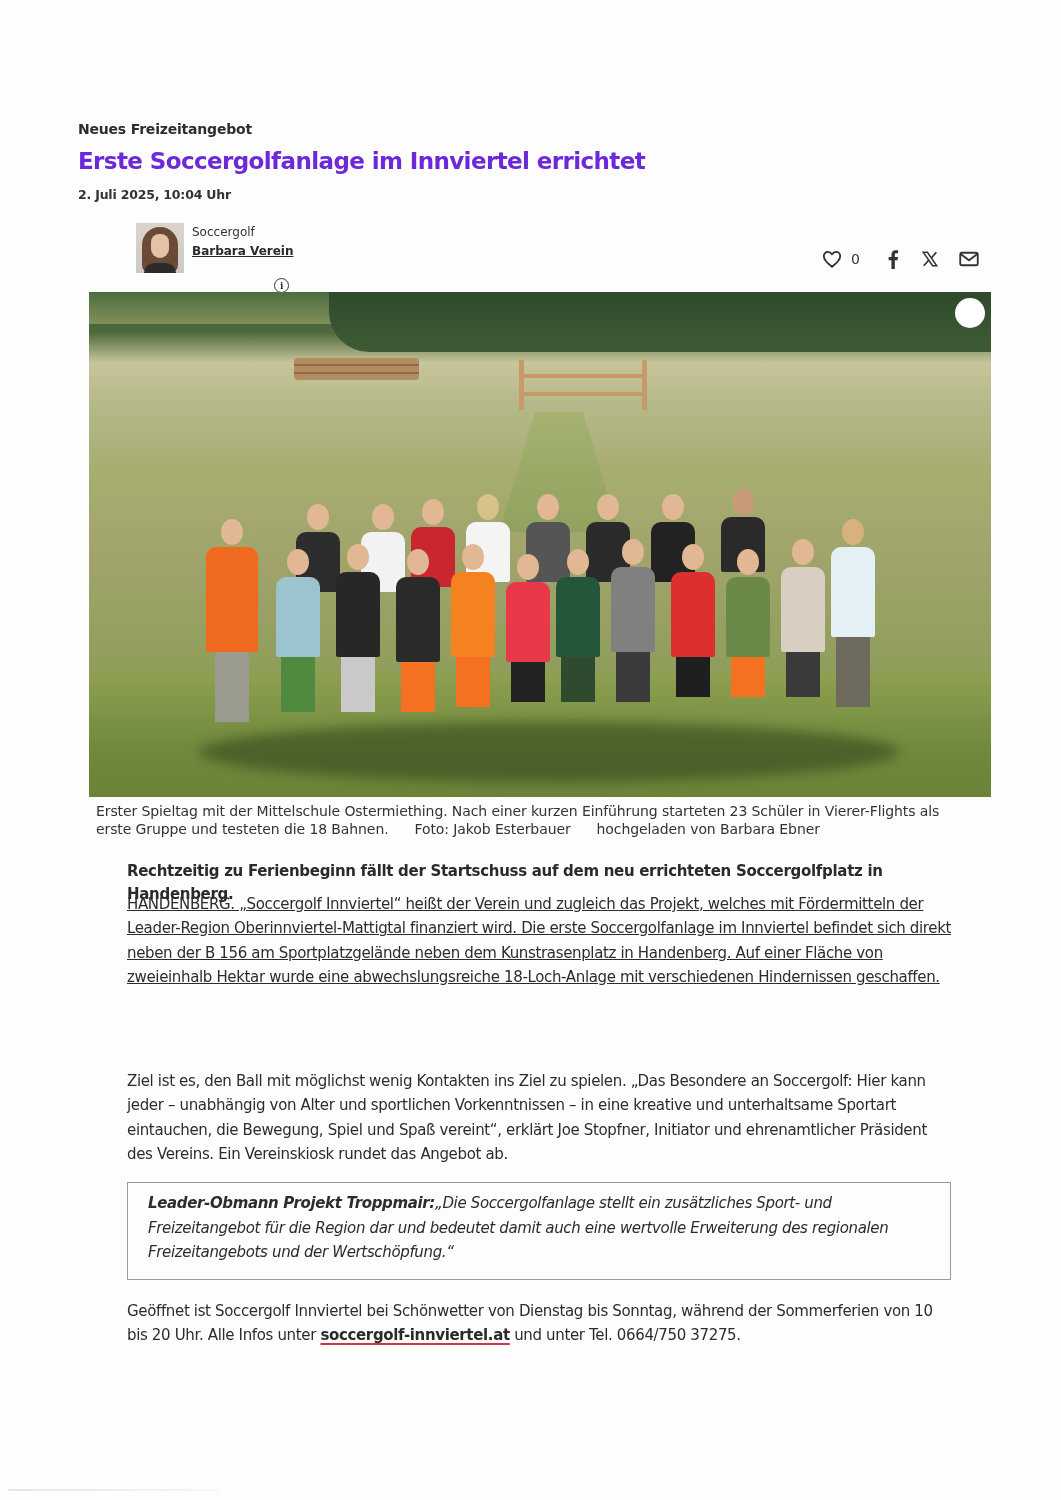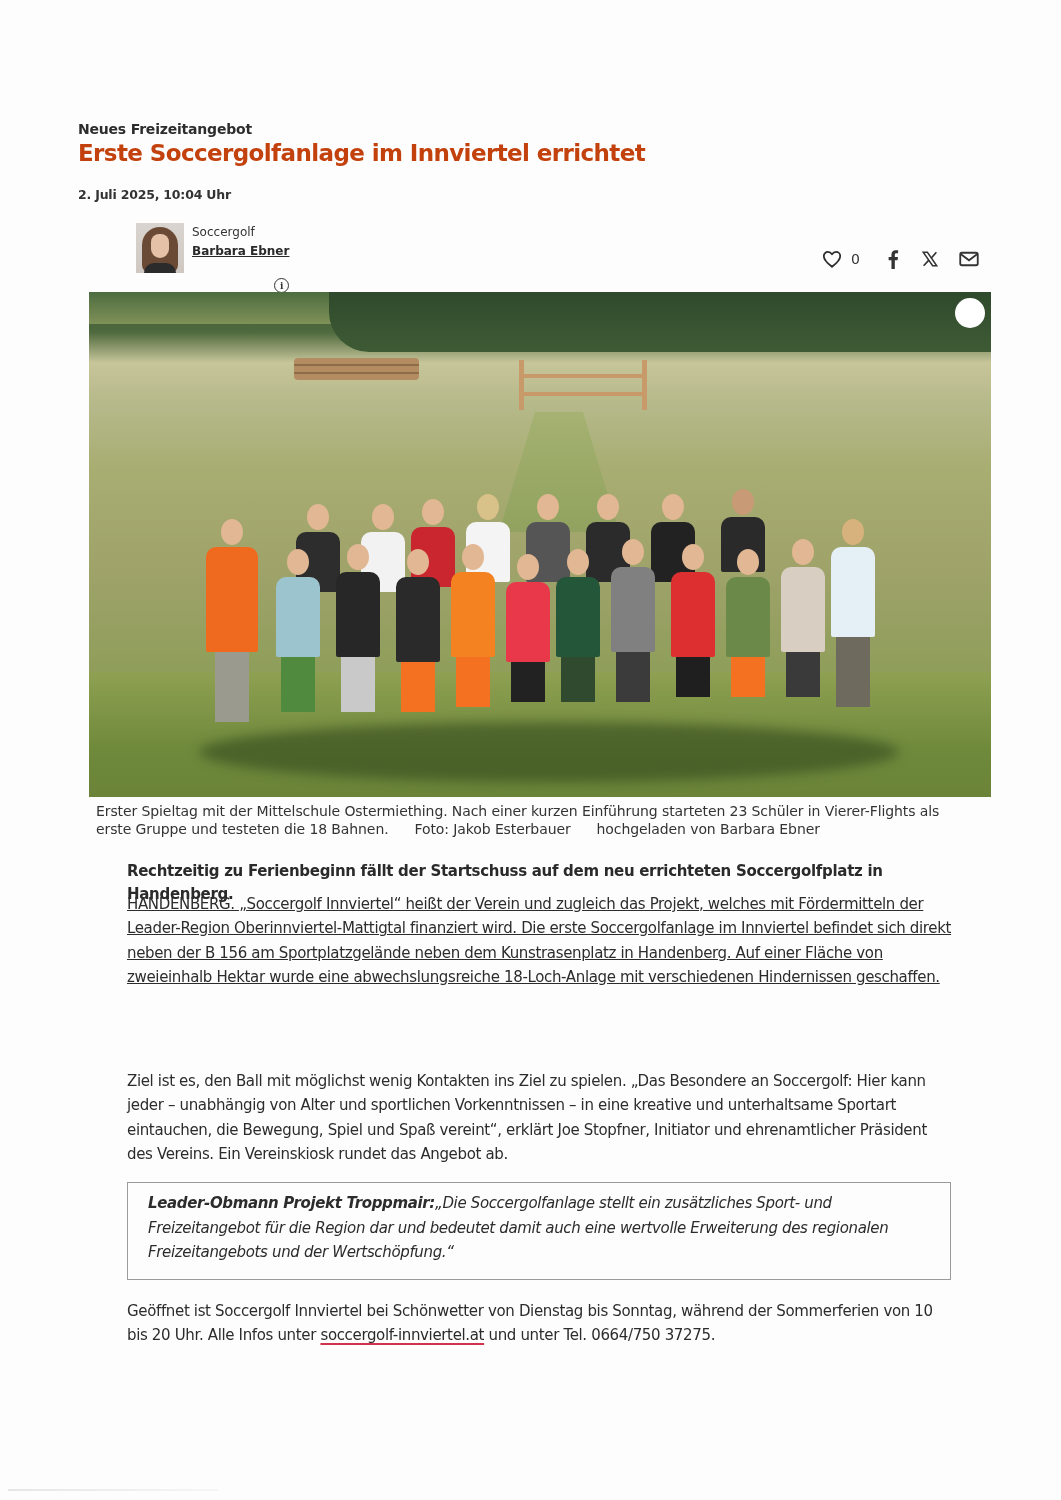--- a/index.html
+++ b/index.html
@@ -2,21 +2,21 @@
 <html><head>
 <meta charset="utf-8">
 <style>
   html, body { margin: 0; padding: 0; }
   body {
     width: 1061px; height: 1500px; background: #fdfdfd;
     font-family: "DejaVu Sans", sans-serif; color: #2a2a2a;
     position: relative; overflow: hidden;
   }
   .kicker { position: absolute; left: 78px; top: 121px; font-size: 14px; font-weight: bold; color: #2d2d2d; letter-spacing: -0.2px; }
-  .title { position: absolute; left: 78px; top: 140px; font-size: 23px; font-weight: bold; color: #c2410c; letter-spacing: -0.6px; margin: 0; }
+  .title { position: absolute; left: 78px; top: 148px; font-size: 23px; font-weight: bold; color: #6d28d9; letter-spacing: -0.6px; margin: 0; }
   .date { position: absolute; left: 78px; top: 187px; font-size: 12.5px; font-weight: bold; color: #333; letter-spacing: -0.2px; }
 
   .author { position: absolute; left: 136px; top: 223px; display: flex; align-items: flex-start; }
   .avatar { width: 48px; height: 50px; background: linear-gradient(180deg, #d9d4cf 0%, #cfc8c2 100%); position: relative; overflow: hidden; }
   .avatar .hair { position: absolute; left: 6px; top: 4px; width: 36px; height: 46px; border-radius: 18px 18px 8px 8px; background: #6b4a35; }
   .avatar .face { position: absolute; left: 15px; top: 11px; width: 18px; height: 24px; border-radius: 9px 9px 10px 10px; background: #e4c1a7; }
   .avatar .shirt { position: absolute; left: 8px; top: 40px; width: 32px; height: 14px; background: #2b2b2b; border-radius: 10px 10px 0 0; }
   .author-text { margin-left: 8px; font-size: 12px; line-height: 18.5px; color: #333; }
   .author-role { font-size: 12px; }
   .author-name { font-weight: bold; text-decoration: underline; color: #2a2a2a; cursor: pointer; }
@@ -53,40 +53,40 @@
 
   .lead { position: absolute; left: 127px; top: 860px; width: 820px; font-size: 15px; line-height: 23px; font-weight: bold; color: #2a2a2a; letter-spacing: -0.3px; margin: 0; }
   .para { position: absolute; left: 127px; width: 825px; font-size: 15px; line-height: 24.3px; color: #2c2c2c; letter-spacing: -0.35px; margin: 0; }
   .p1 { top: 892px; text-decoration: underline; }
   .p2 { top: 1069px; }
   .p3 { top: 1299px; }
 
   .quote { position: absolute; left: 127px; top: 1182px; width: 824px; height: 98px; border: 1px solid #9a9a9a; box-sizing: border-box; padding: 8px 18px 0 20px; font-size: 15px; line-height: 24.5px; font-style: italic; color: #2c2c2c; letter-spacing: -0.35px; }
   .quote .q-author { font-weight: bold; }
 
-  .link { font-weight: normal; color: #2a2a2a; text-decoration: underline; text-decoration-color: #d0344a; text-decoration-thickness: 2px; text-underline-offset: 3px; cursor: pointer; }
+  .link { font-weight: bold; color: #2a2a2a; text-decoration: underline; text-decoration-color: #d0344a; text-decoration-thickness: 2px; text-underline-offset: 3px; cursor: pointer; }
 
   .footer-line { position: absolute; left: 8px; top: 1489px; width: 210px; height: 2px; background: linear-gradient(90deg, #e6e6e6, #f6f6f6); }
 </style>
 </head>
 <body>
 
 <div class="kicker">Neues Freizeitangebot</div>
 <h1 class="title">Erste Soccergolfanlage im Innviertel errichtet</h1>
 <div class="date">2. Juli 2025, 10:04 Uhr</div>
 
 <div class="author">
   <div class="avatar">
     <div class="hair"></div>
     <div class="face"></div>
     <div class="shirt"></div>
   </div>
   <div class="author-text">
     <div class="author-role">Soccergolf</div>
-    <div class="author-name">Barbara Ebner</div>
+    <div class="author-name">Barbara Verein</div>
     <div class="fav-row">
       <span class="fav-link">zu Favoriten</span>
       <span class="info-icon">i</span>
     </div>
   </div>
 </div>
 
 <div class="actions">
   <span class="act">
     <svg width="20" height="18" viewBox="0 0 24 22">

